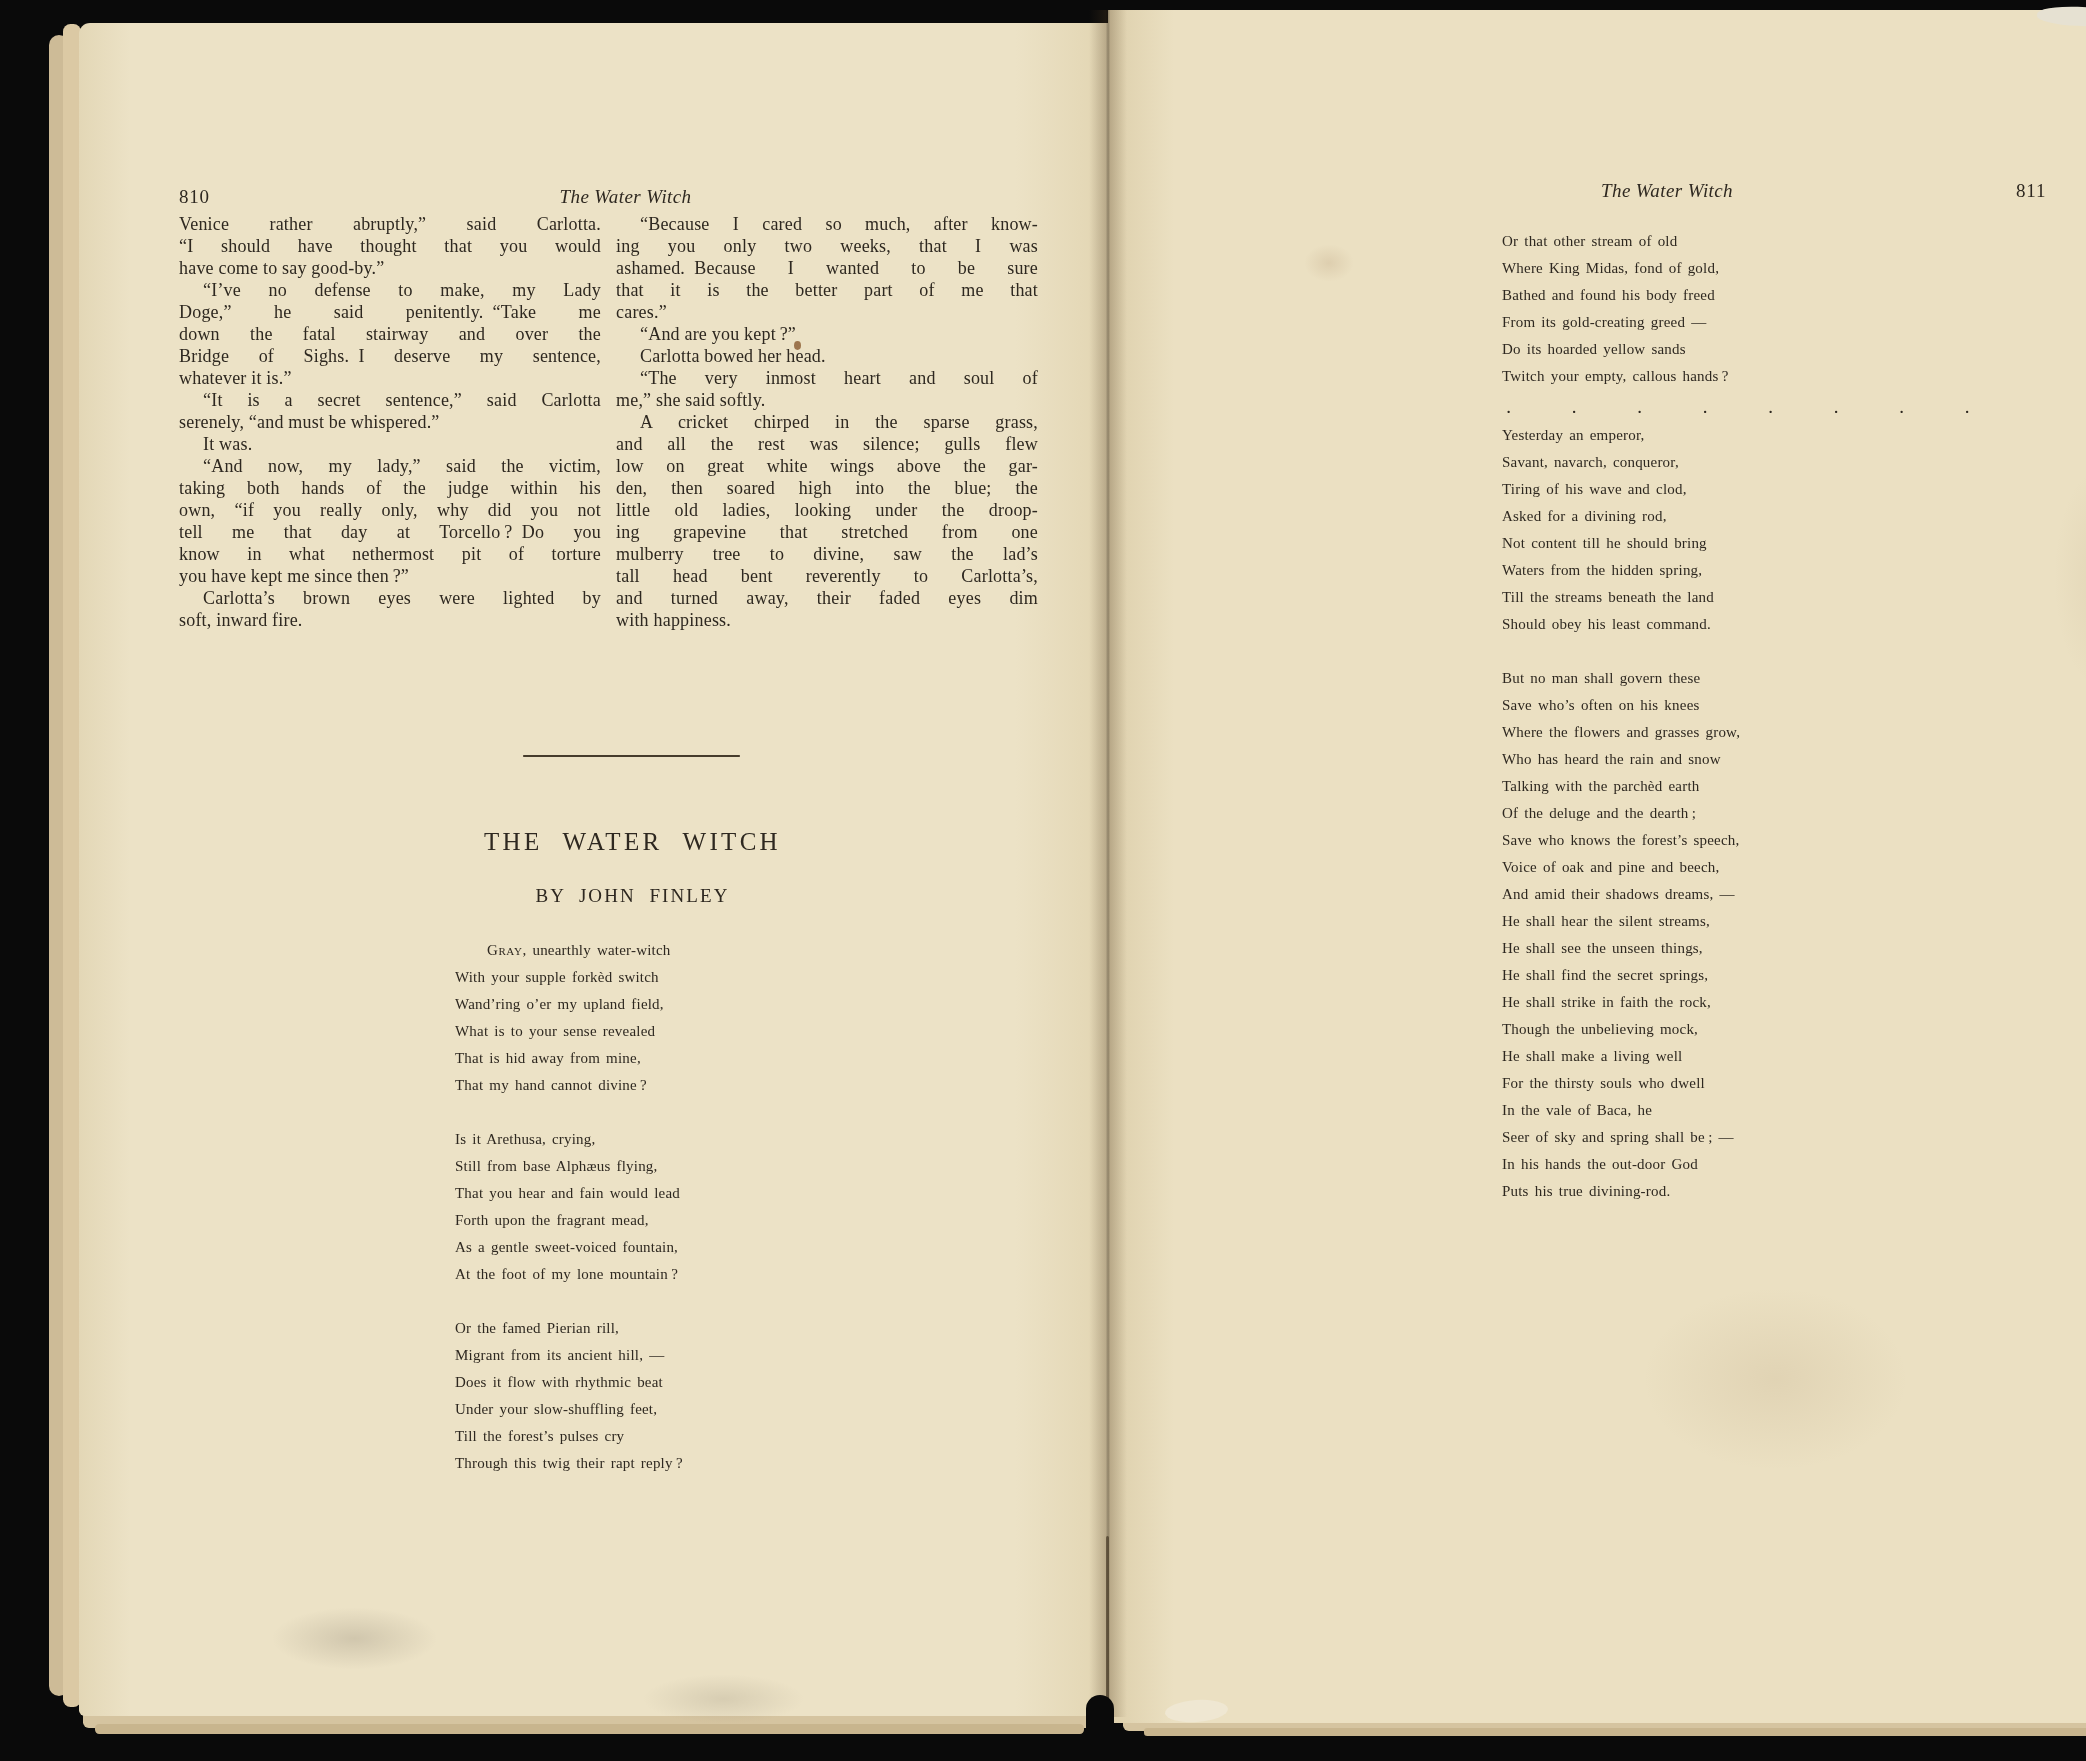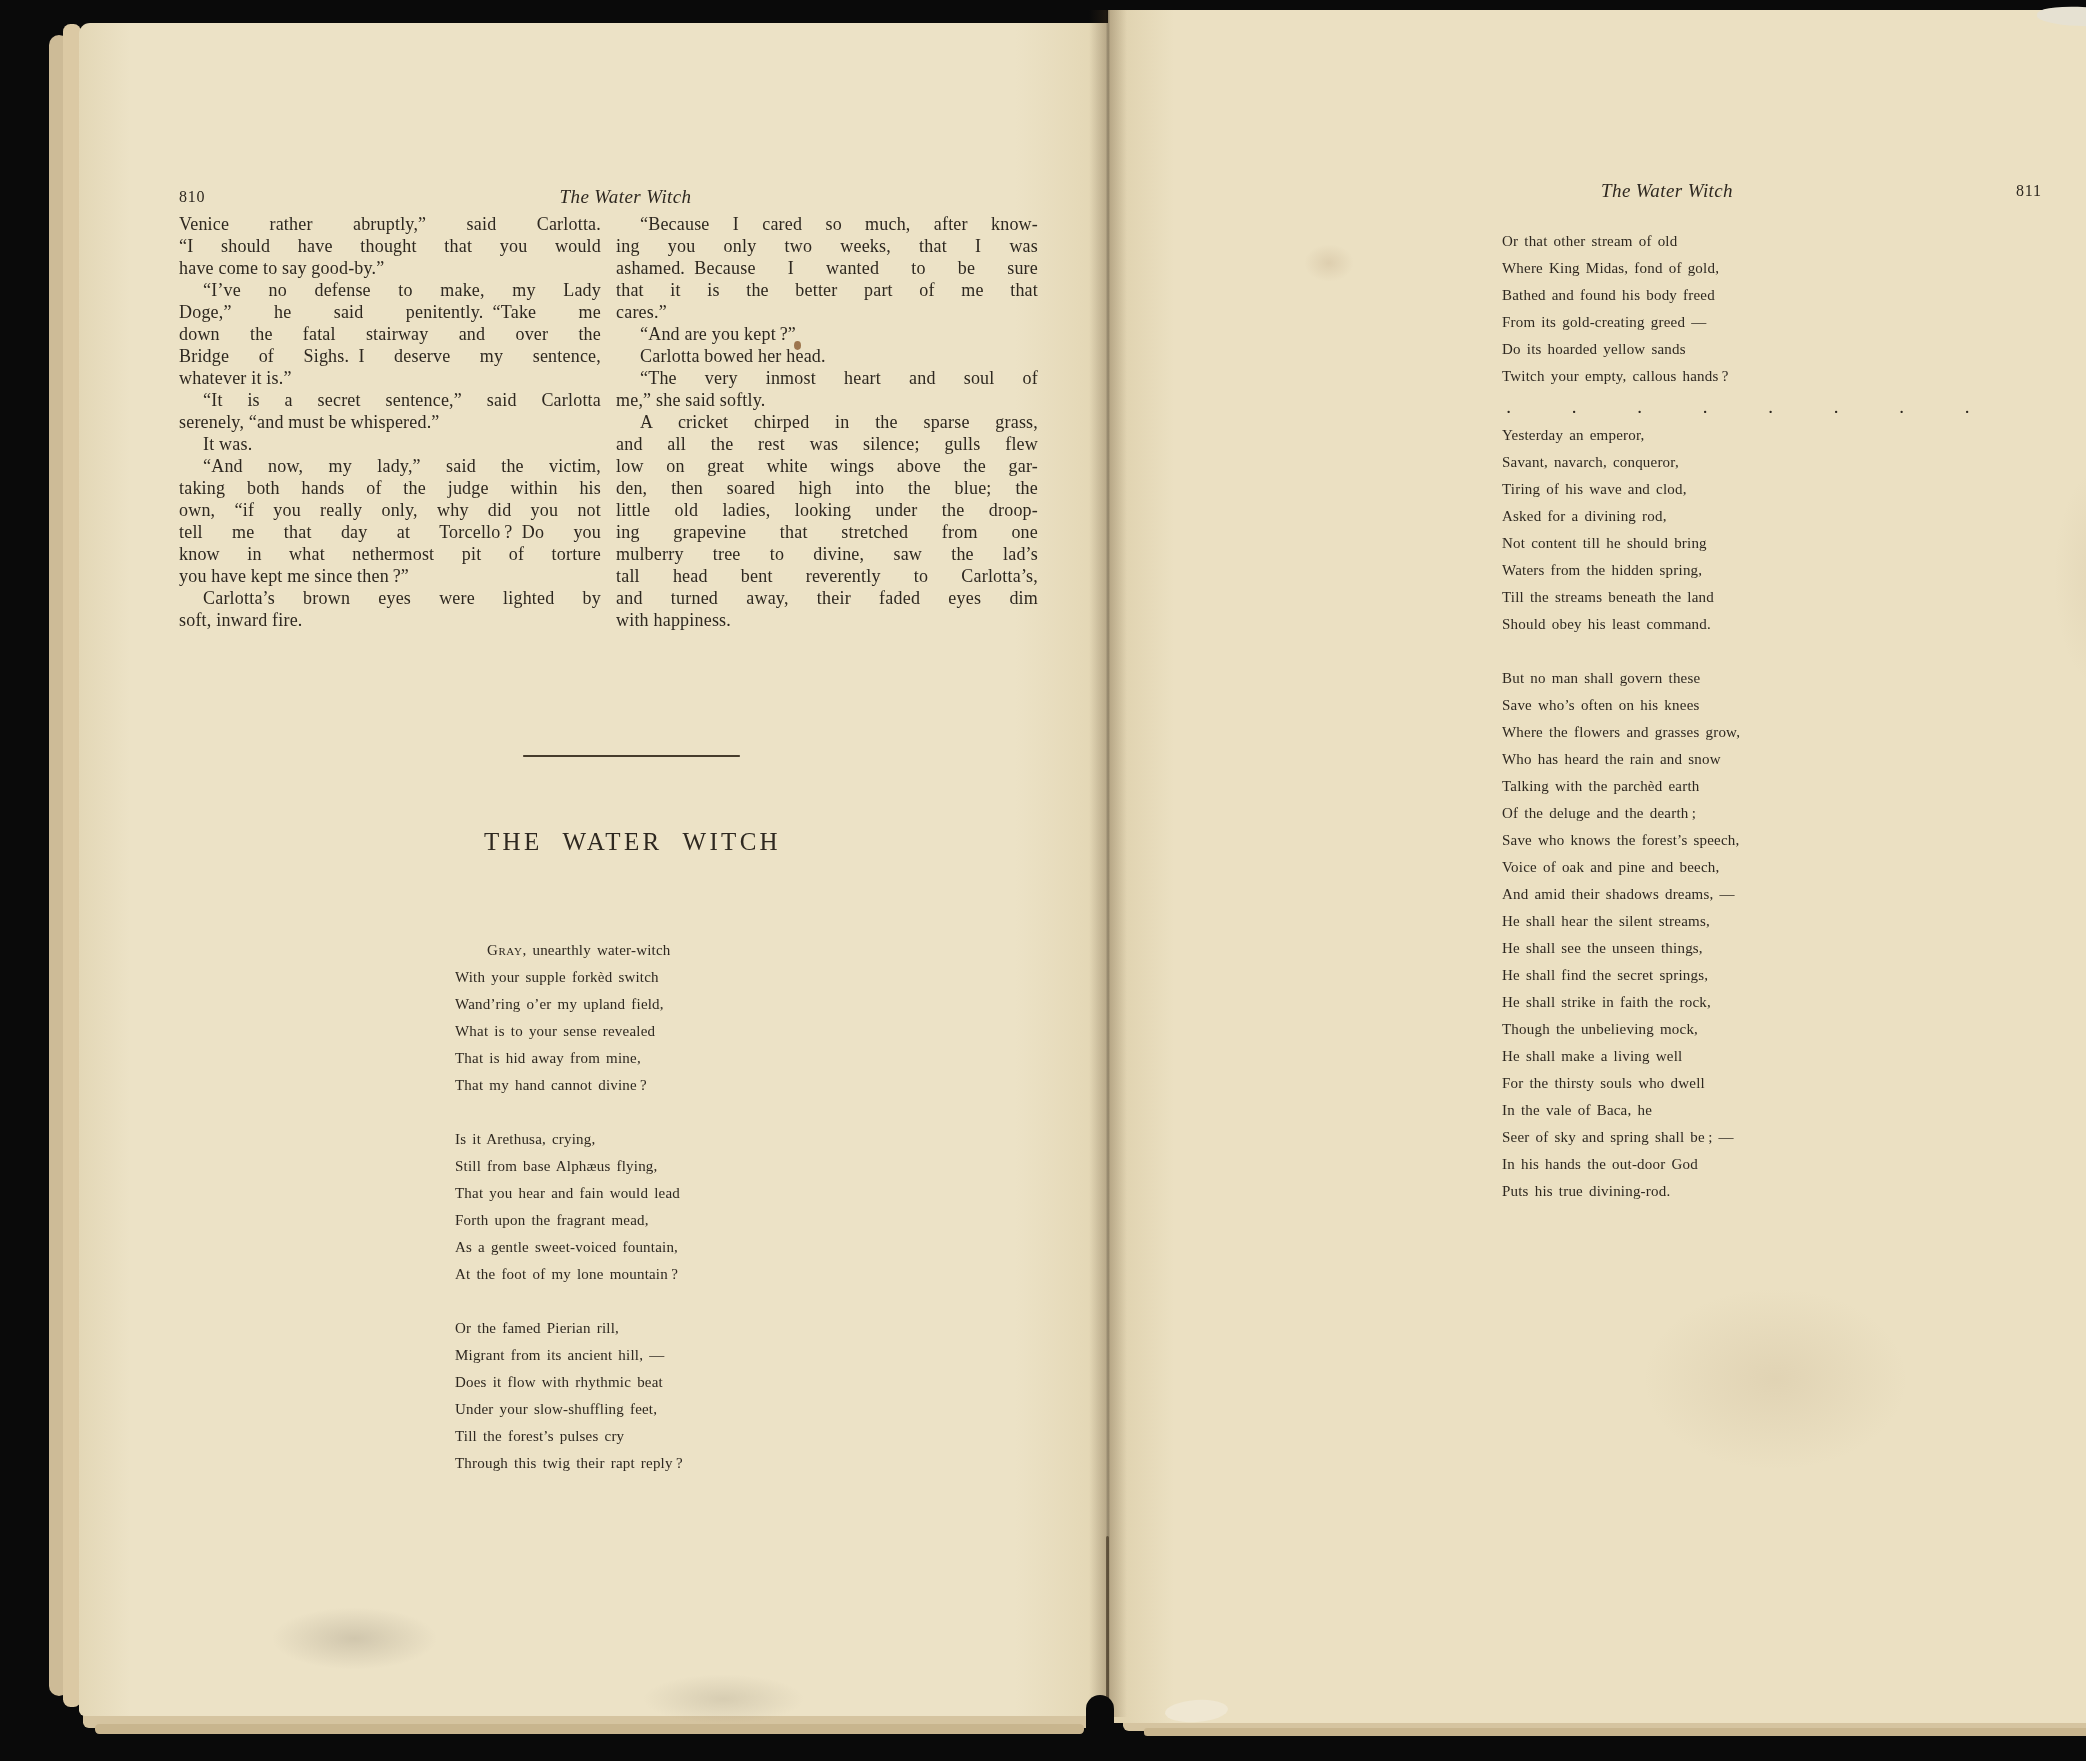--- a/index.html
+++ b/index.html
@@ -40,21 +40,21 @@
   .gutter{
     position:absolute;left:1089px;top:10.4px;width:38px;height:1707px;z-index:5;pointer-events:none;
     background:linear-gradient(to right, rgba(80,60,35,0) 0%, rgba(80,60,35,.28) 44%, rgba(42,30,15,.45) 50%, rgba(80,60,35,.26) 56%, rgba(80,60,35,0) 100%);
   }
   .crease{position:absolute;left:1106px;top:1536px;width:2.9px;height:167px;background:rgba(45,32,16,.55);border-radius:1.7px;z-index:6;}
   .notch{position:absolute;left:1086px;top:1695px;width:28px;height:50px;background:var(--background-color);border-radius:14px 14px 0 0;z-index:7;}
 
   
   .pl-header{position:absolute;top:162px;left:100px;width:893px;height:25px;}
   .pr-header{position:absolute;top:169px;left:125px;width:868px;height:25px;}
-  .page-num{font-size:16px;line-height:23.4px;letter-spacing:0.8px;font-family:Liberation Serif, serif;}
+  .page-num{font-size:19px;line-height:23.4px;letter-spacing:0.8px;font-family:Liberation Serif, serif;}
   .pl-header .page-num{position:absolute;left:0;top:0;}
   .pr-header .page-num{position:absolute;left:783px;top:0;}
   .running-header{
     display:block;text-align:center;font-style:italic;font-size:19px;line-height:23.4px;letter-spacing:0.4px;
   }
   .prose{position:absolute;top:190px;left:100px;width:873px;display:flex;gap:15px;}
   .prose .col{width:422px;}
   .prose-line{
     font-size:18px;line-height:22px;letter-spacing:0.2px;
     text-align:justify;text-align-last:justify;white-space:normal;
@@ -155,20 +155,21 @@
           <div class="prose-line">mulberry tree to divine, saw the lad’s</div>
           <div class="prose-line">tall head bent reverently to Carlotta’s,</div>
           <div class="prose-line">and turned away, their faded eyes dim</div>
           <div class="prose-line end">with happiness.</div>
         </div>
     </div>
 
     <div class="rule"></div>
 
     <h1 class="poem-title">THE WATER WITCH</h1>
+    <div class="byline">BY JOHN FINLEY</div>
 
     <div class="poem poem-left">
         <div class="stanza">
           <div class="poem-line"><span class="sc">Gray</span>, unearthly water-witch</div>
           <div class="poem-line">With your supple forkèd switch</div>
           <div class="poem-line">Wand’ring o’er my upland field,</div>
           <div class="poem-line">What is to your sense revealed</div>
           <div class="poem-line">That is hid away from mine,</div>
           <div class="poem-line">That my hand cannot divine ?</div>
         </div>

